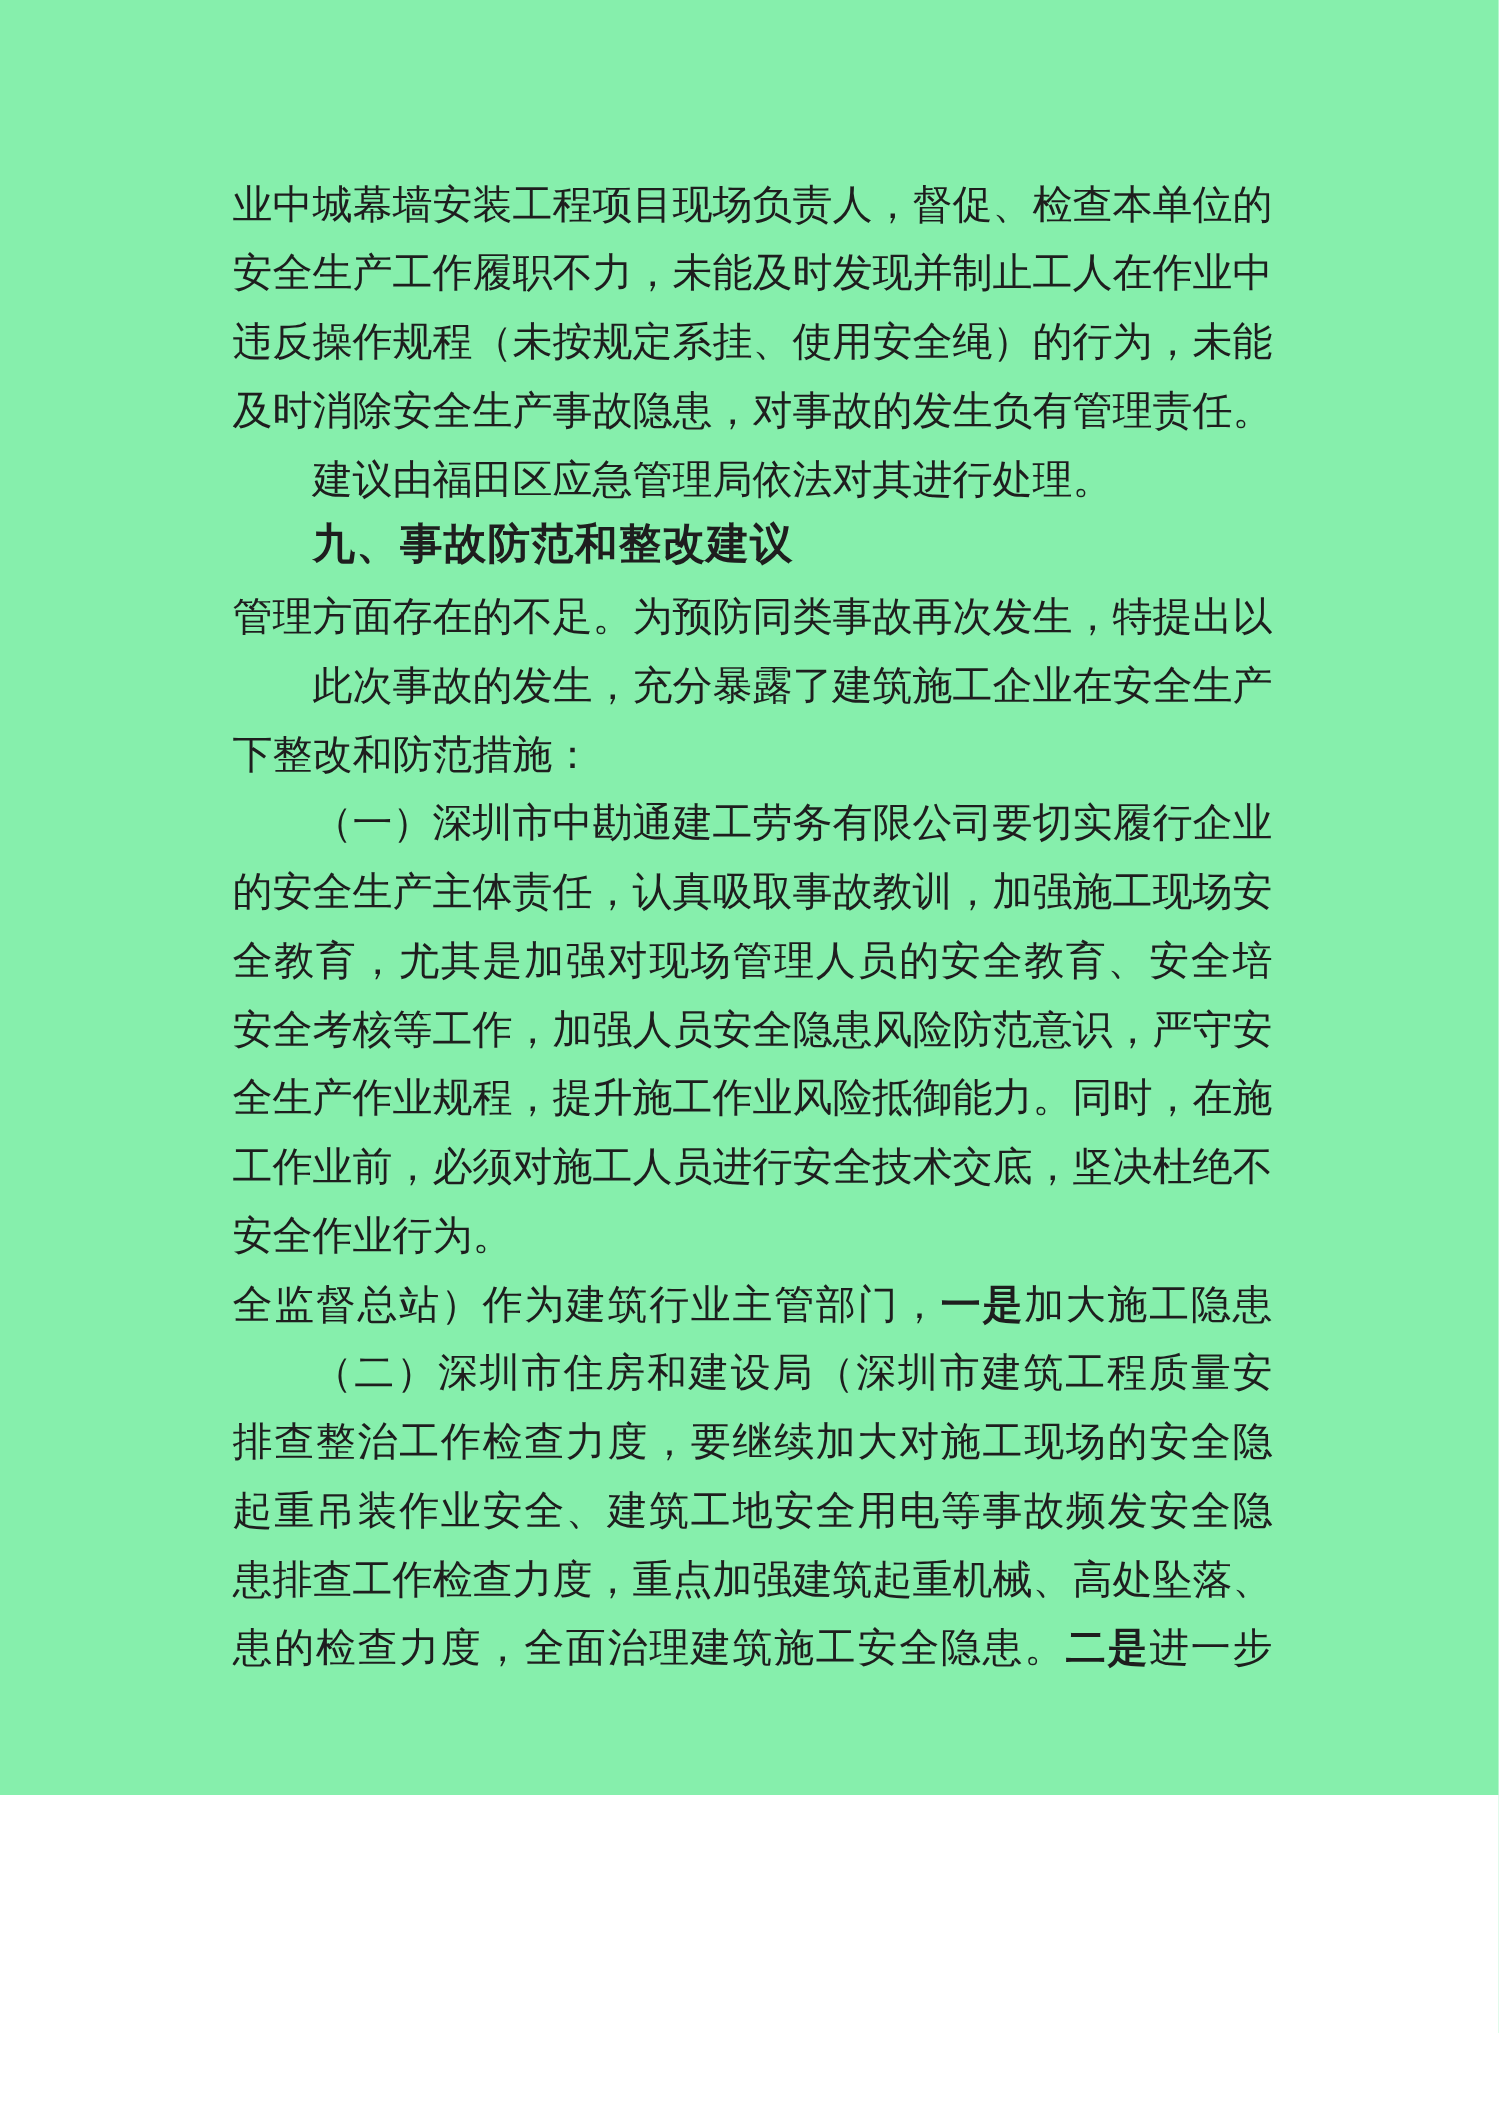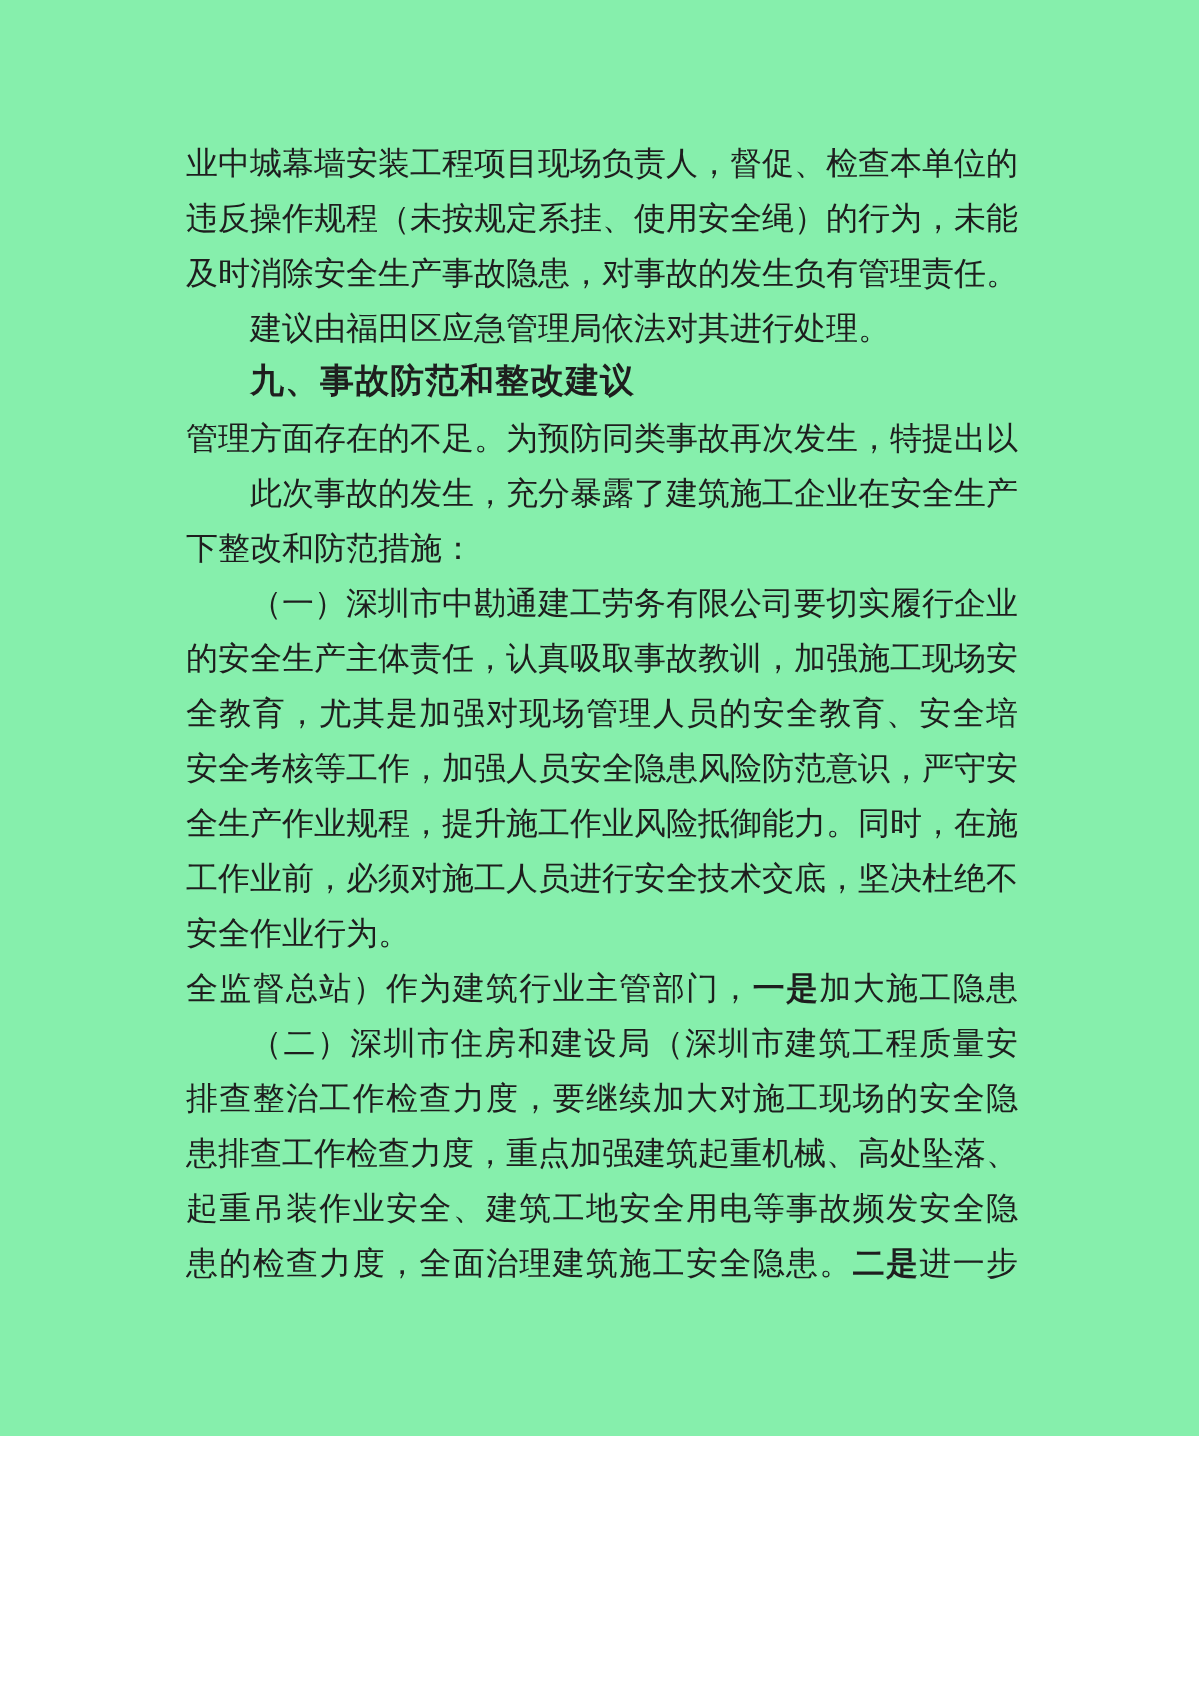--- a/index.html
+++ b/index.html
@@ -54,35 +54,36 @@
     font-size: 27px;
     color: #1e1e1e;
   }
 </style>
 </head>
 <body>
 
 <div class="page">
   <div class="text-block">
     <div class="line j">业中城幕墙安装工程项目现场负责人，督促、检查本单位的</div>
+    <div class="line j">安全生产工作履职不力，未能及时发现并制止工人在作业中</div>
     <div class="line j">违反操作规程（未按规定系挂、使用安全绳）的行为，未能</div>
     <div class="line j">及时消除安全生产事故隐患，对事故的发生负有管理责任。</div>
     <div class="line indent">建议由福田区应急管理局依法对其进行处理。</div>
     <div class="line indent heading">九、事故防范和整改建议</div>
     <div class="line j">管理方面存在的不足。为预防同类事故再次发生，特提出以</div>
     <div class="line j indent">此次事故的发生，充分暴露了建筑施工企业在安全生产</div>
     <div class="line">下整改和防范措施：</div>
     <div class="line j indent">（一）深圳市中勘通建工劳务有限公司要切实履行企业</div>
     <div class="line j">的安全生产主体责任，认真吸取事故教训，加强施工现场安</div>
     <div class="line j">全教育，尤其是加强对现场管理人员的安全教育、安全培训、</div>
     <div class="line j">安全考核等工作，加强人员安全隐患风险防范意识，严守安</div>
     <div class="line j">全生产作业规程，提升施工作业风险抵御能力。同时，在施</div>
     <div class="line j">工作业前，必须对施工人员进行安全技术交底，坚决杜绝不</div>
     <div class="line">安全作业行为。</div>
     <div class="line j"><span>全监督总站）作为建筑行业主管部门，</span><span class="b">一是</span><span>加大施工隐患</span></div>
     <div class="line j indent">（二）深圳市住房和建设局（深圳市建筑工程质量安</div>
     <div class="line j">排查整治工作检查力度，要继续加大对施工现场的安全隐</div>
+    <div class="line j">起重吊装作业安全、建筑工地安全用电等事故频发安全隐</div>
     <div class="line j">患排查工作检查力度，重点加强建筑起重机械、高处坠落、</div>
-    <div class="line j">起重吊装作业安全、建筑工地安全用电等事故频发安全隐</div>
     <div class="line j"><span>患的检查力度，全面治理建筑施工安全隐患。</span><span class="b">二是</span><span>进一步</span></div>
   </div>
   <div class="pagenum">22</div>
 </div>
 
 </body></html>

